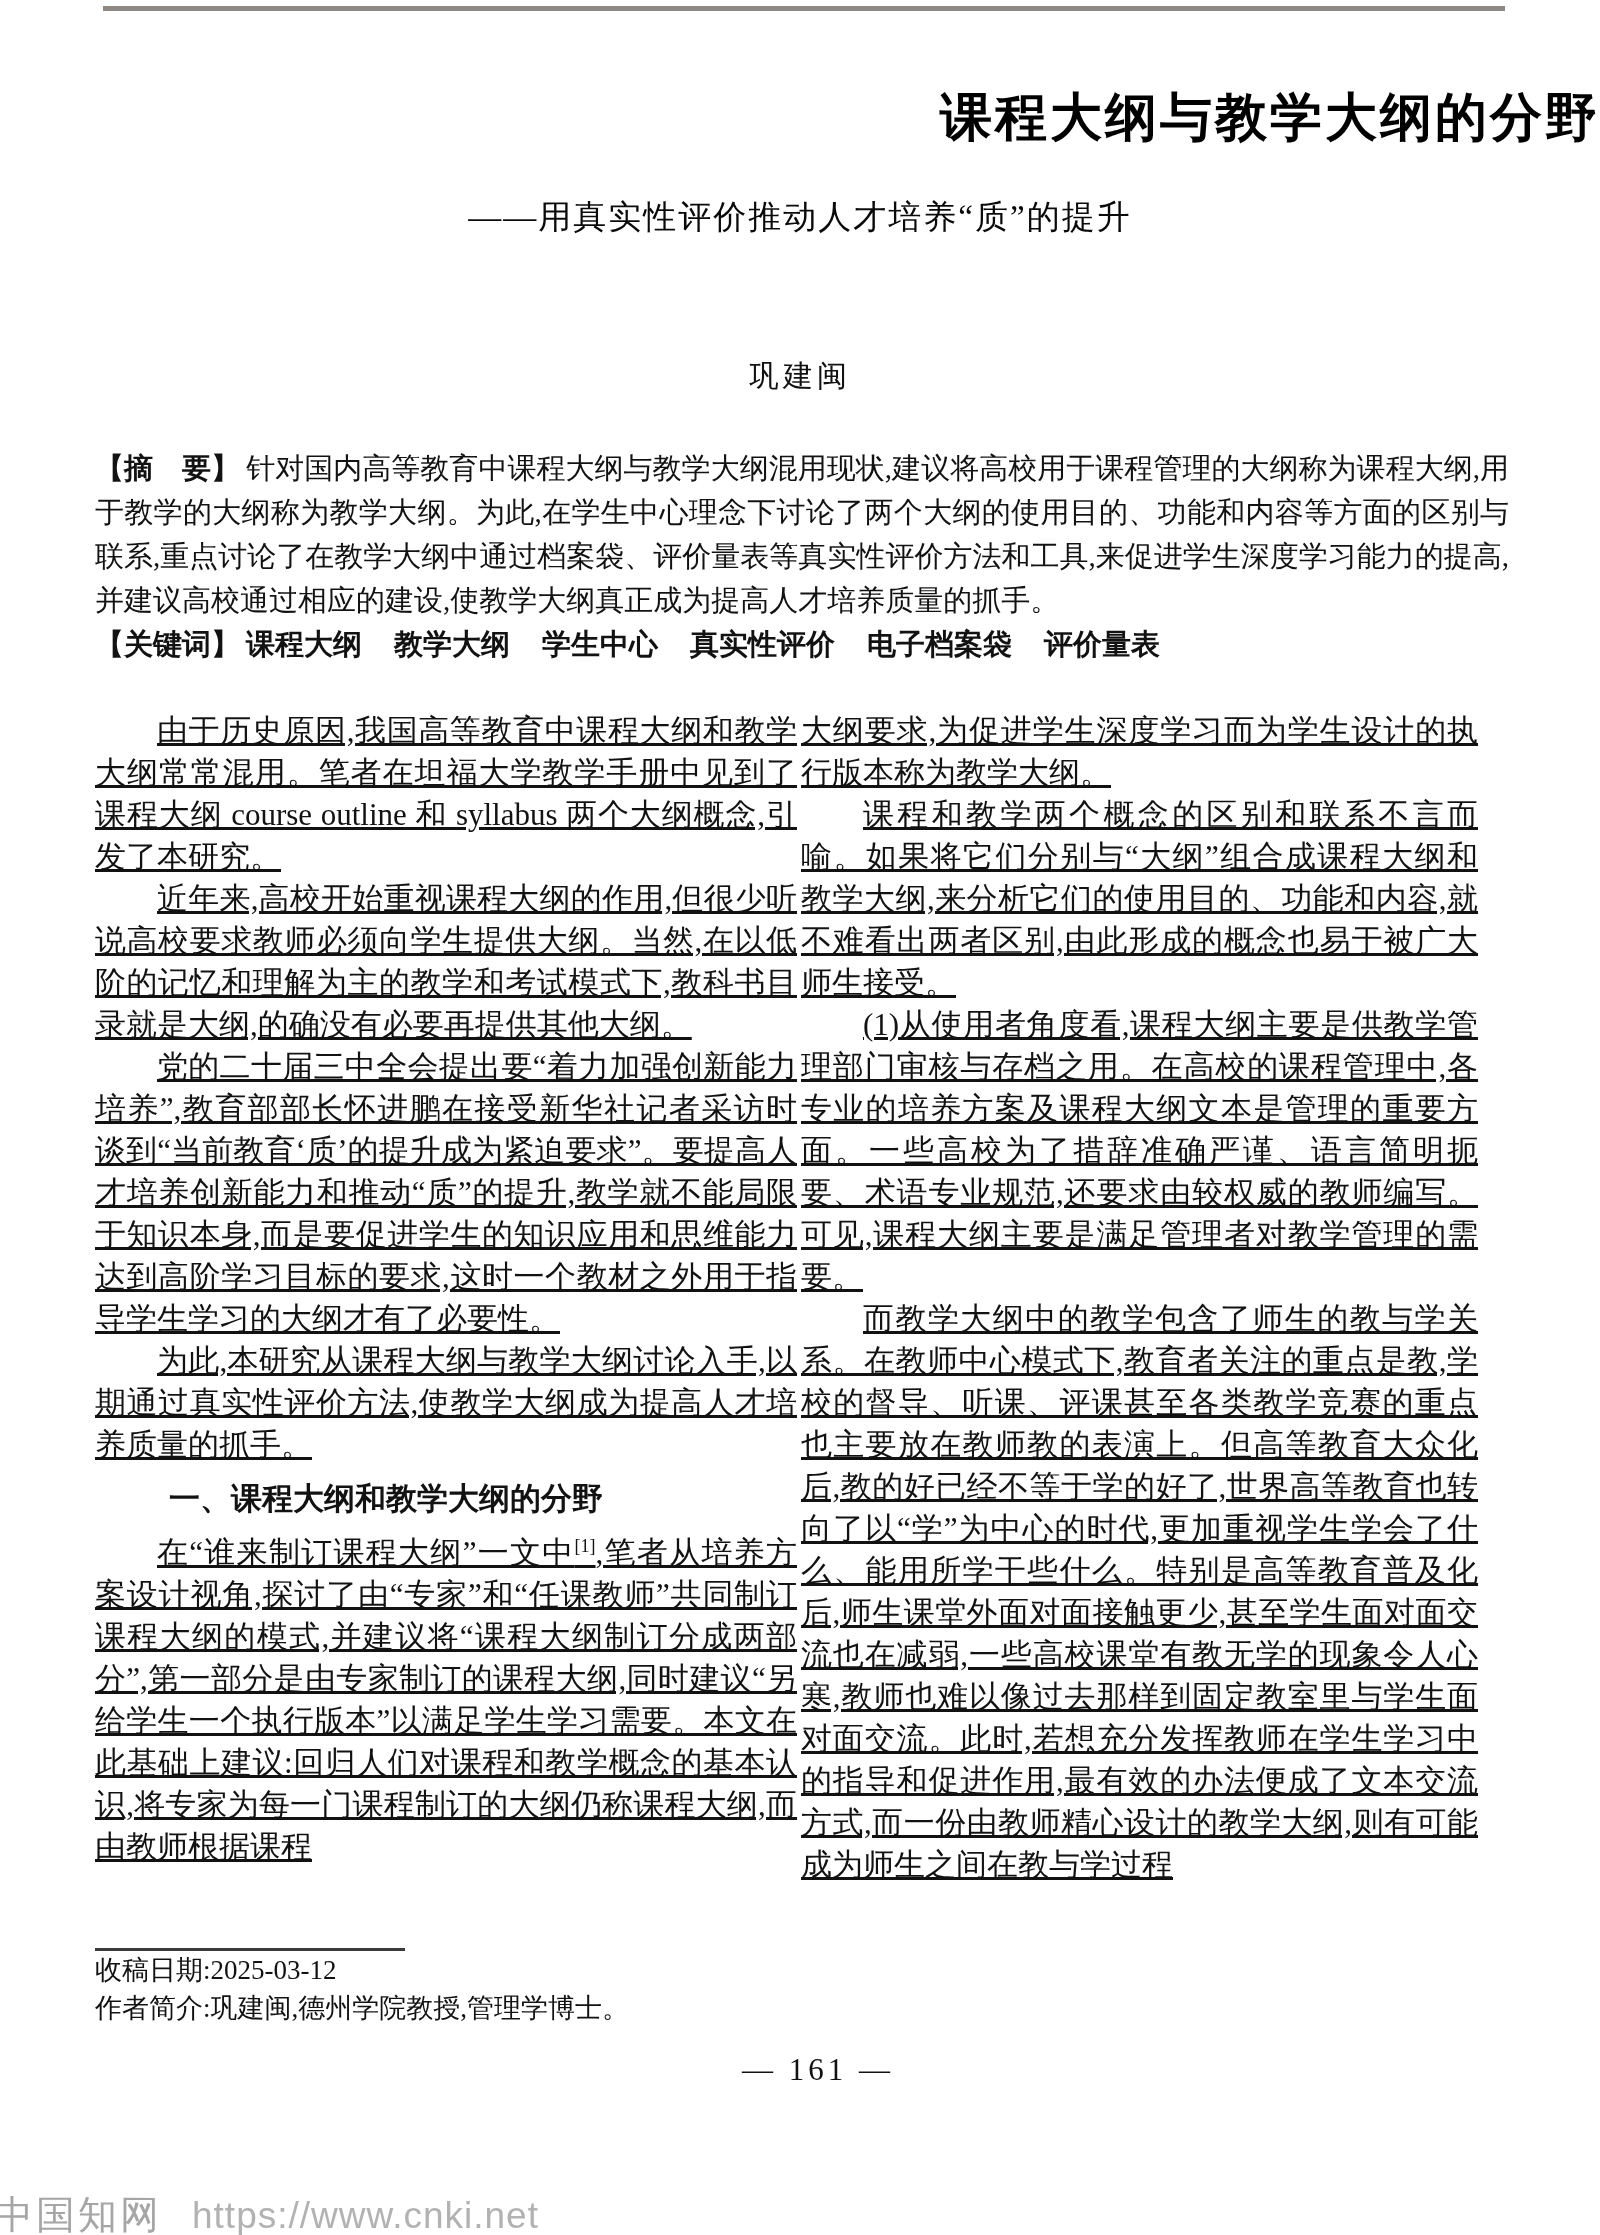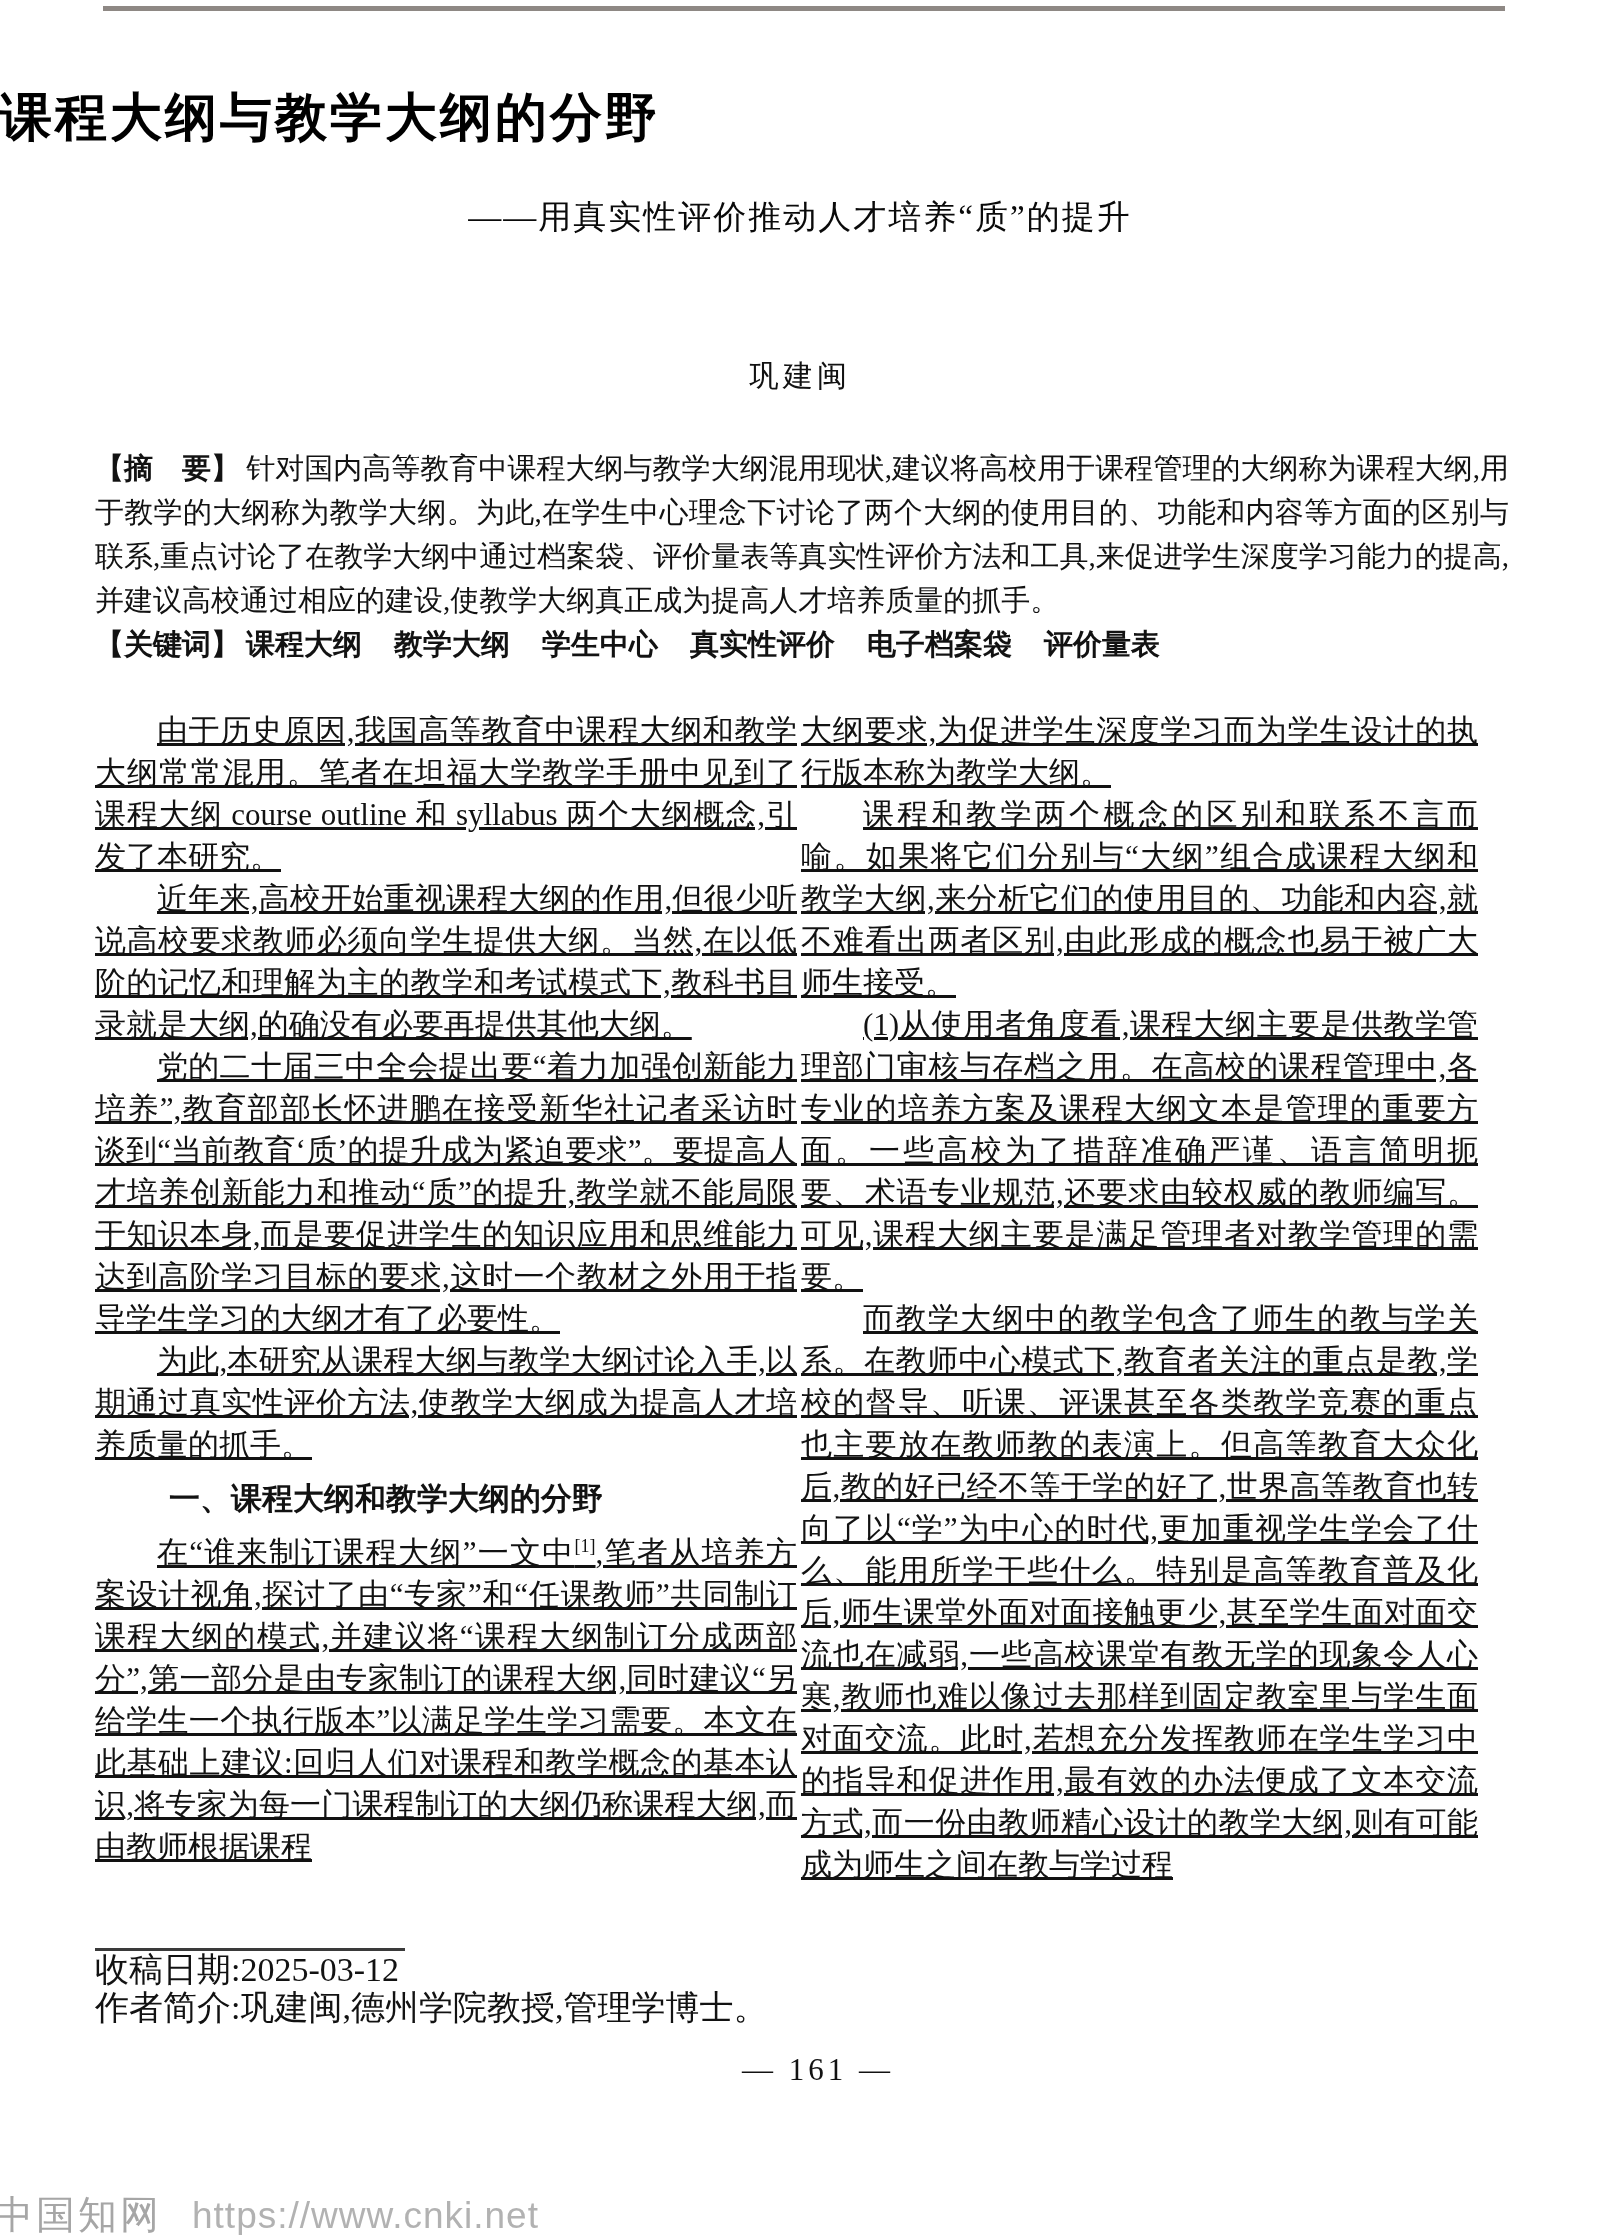--- a/index.html
+++ b/index.html
@@ -10,21 +10,21 @@
     overflow:hidden;
     font-family:"Liberation Serif","DejaVu Serif",serif;
     color:#121212;
   }
   .top-rule{
     position:absolute;left:103px;top:6px;width:1402px;height:5px;
     background:#8e8884;
   }
   .title{
     position:absolute;left:0;top:86px;width:100%;margin:0;
-    text-align:left;
+    text-align:right;
     font-family:"Liberation Sans","DejaVu Sans",sans-serif;
     font-weight:700;font-size:52px;line-height:62px;letter-spacing:3px;
     color:#000;
   }
   .subtitle{
     position:absolute;left:0;top:194px;width:100%;margin:0;
     text-align:center;font-weight:500;font-size:33px;line-height:46px;
     letter-spacing:2px;color:#0a0a0a;
   }
   .author{
@@ -50,21 +50,21 @@
   .col-right{left:801px;width:677px;}
   .indent{text-indent:2em;}
   .sec-heading{
     margin:12px;text-indent:2em;
     font-family:"Liberation Sans","DejaVu Sans",sans-serif;
     font-weight:700;font-size:31px;line-height:42px;
   }
   sup.ref{font-size:0.58em;vertical-align:super;line-height:0;}
   .footnote{
     position:absolute;left:95px;top:1948px;width:702px;
-    font-size:34px;line-height:38px;
+    font-size:27px;line-height:38px;
   }
   .fn-rule{width:310px;height:3px;background:#3a3a3a;margin-bottom:13px;}
   .footnote div{margin:0;}
   .page-number{
     position:absolute;left:18px;top:2052px;width:100%;
     text-align:center;font-size:31px;letter-spacing:4px;
   }
   .watermark{
     position:absolute;left:-6px;top:2188px;
     display:flex;align-items:baseline;gap:30px;

